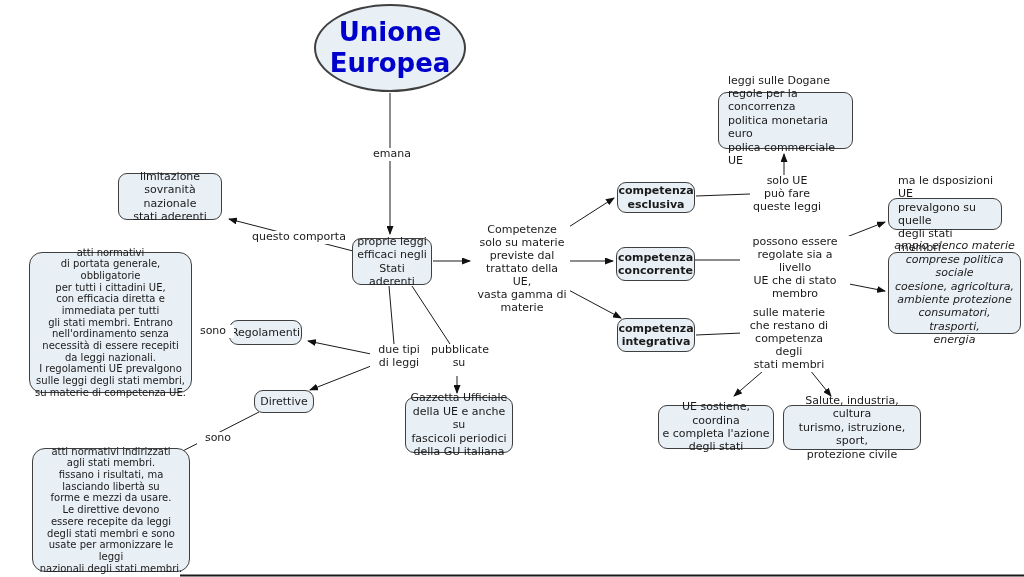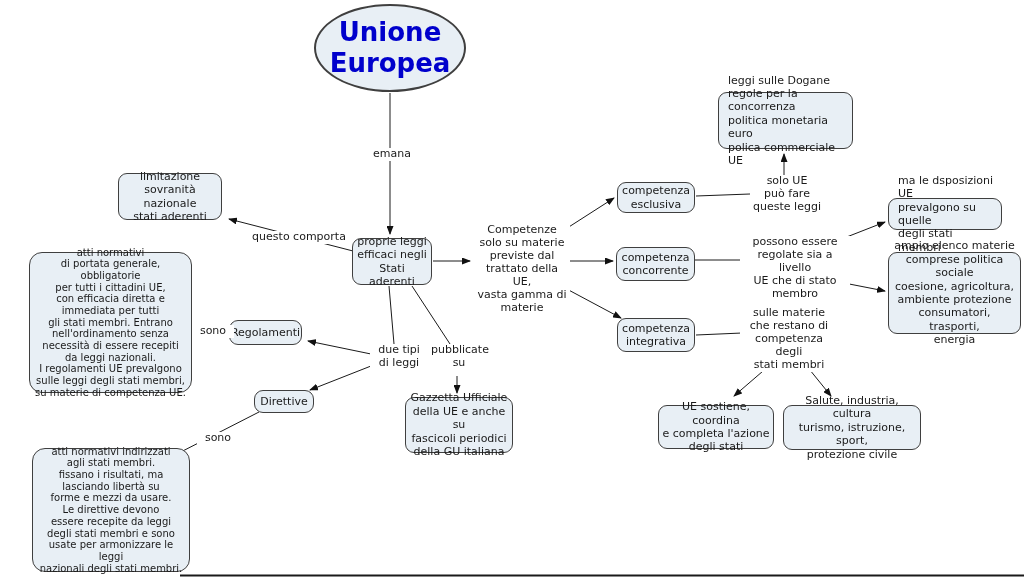--- a/index.html
+++ b/index.html
@@ -9,21 +9,21 @@
   }
   #wires{position:absolute;left:0;top:0;z-index:1;}
   .node{
     position:absolute;z-index:2;box-sizing:border-box;
     background:#e8eff5;border:1px solid #3f3f3f;border-radius:9px;
     display:flex;align-items:center;justify-content:center;
     text-align:center;font-size:11px;line-height:1.22;color:#1a1a1a;
     white-space:pre-line;padding:2px 3px;
   }
   .node.big{font-size:10px;line-height:1.17;border-radius:13px;margin-left:24px;}
-  .node.bold{font-weight:normal;}
+  .node.bold{font-weight:bold;}
   .node.left-align{text-align:left;justify-content:flex-start;padding-left:9px;}
   .node.ellipse{
     border-radius:50%;border-width:2px;
     font-weight:bold;font-size:26px;line-height:1.2;color:#0000cc;
   }
   .link-label{
     position:absolute;z-index:2;background:#ffffff;
     font-size:11px;line-height:1.18;color:#1a1a1a;text-align:center;
     white-space:pre-line;padding:0 2px;
   }
@@ -120,21 +120,21 @@
 
   <div class="node left-align" style="left:718px;top:92px;width:135px;height:57px;">leggi sulle Dogane
 regole per la concorrenza
 politica monetaria euro
 polica commerciale UE</div>
 
   <div class="node left-align" style="left:888px;top:198px;width:114px;height:32px;">ma le dsposizioni UE
 prevalgono su quelle
 degli stati membri</div>
 
-  <div class="node" style="left:888px;top:252px;width:133px;height:82px;">ampio elenco materie
+  <div class="node" style="left:888px;top:252px;width:133px;height:82px;font-style:italic;">ampio elenco materie
 comprese politica sociale
 coesione, agricoltura,
 ambiente protezione
 consumatori, trasporti,
 energia</div>
 
   <div class="node" style="left:658px;top:405px;width:116px;height:44px;">UE sostiene, coordina
 e completa l'azione
 degli stati</div>
 

